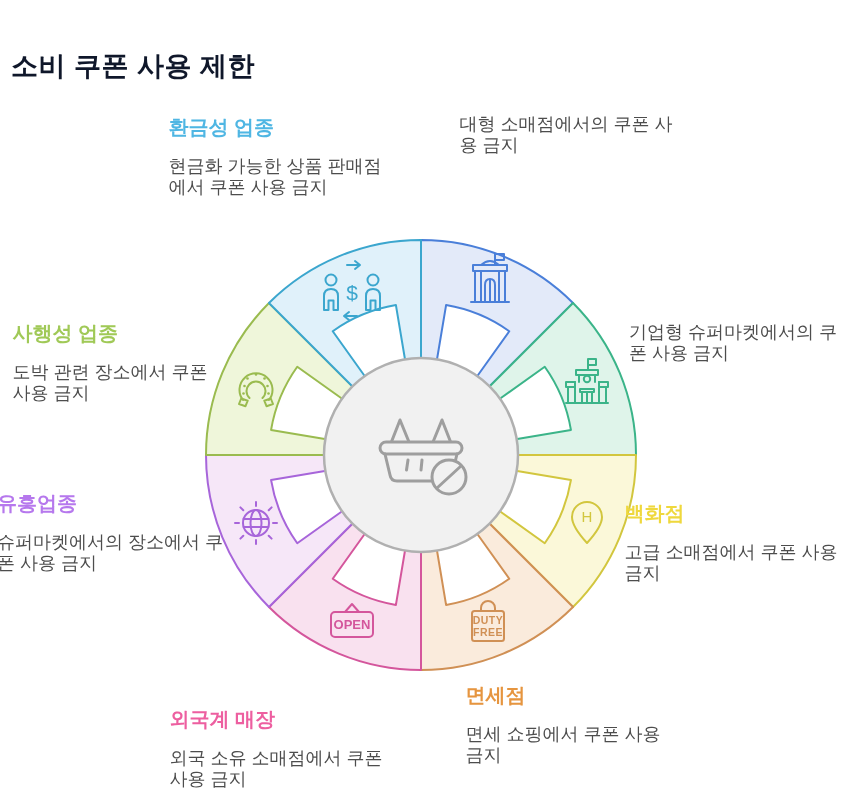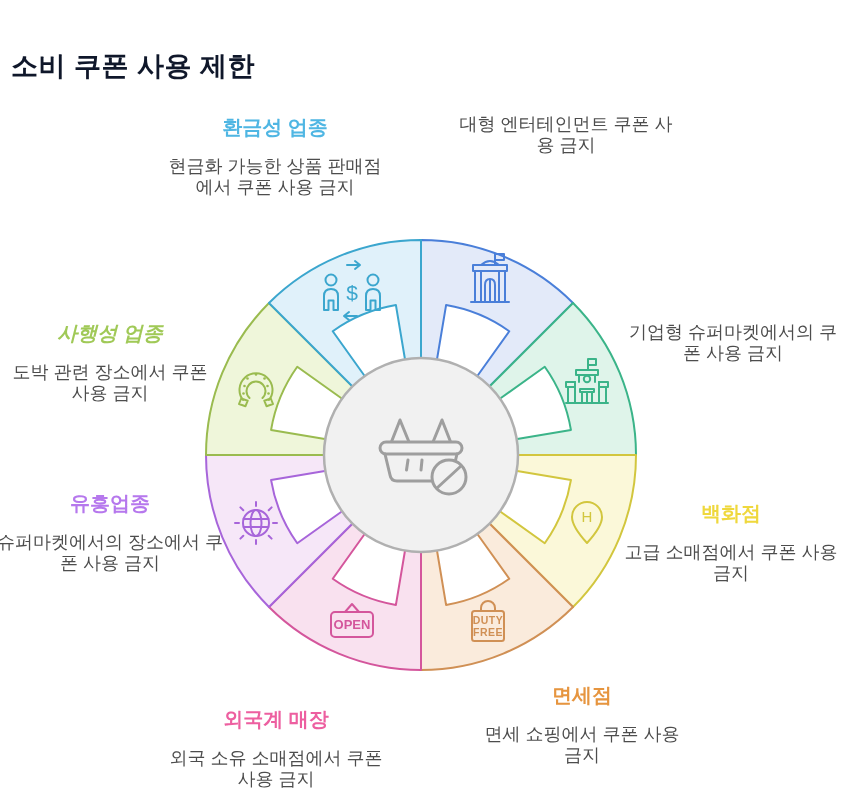--- a/index.html
+++ b/index.html
@@ -2,32 +2,32 @@
 <html><head>
 <meta charset="utf-8">
 <style>
   html,body{margin:0;padding:0;background:#ffffff;}
   .stage{position:relative;width:846px;height:805px;background:#ffffff;overflow:hidden;
          font-family:"Liberation Sans","DejaVu Sans",sans-serif;}
   .page-title{position:absolute;top:48px;left:11px;width:100%;text-align:left;
               font-size:27px;font-weight:bold;color:#0f172a;letter-spacing:0.5px;}
   svg{display:block;font-family:inherit;}
   .wheel{position:absolute;left:0;top:0;}
-  .callout{position:absolute;transform:translateX(-50%);text-align:center;}
+  .callout{position:absolute;transform:translateX(-50%);text-align:left;}
   .callout-title{font-size:20px;font-weight:bold;margin:0 0 15px 0;white-space:nowrap;}
   .callout-desc{font-size:18px;color:#4D4D4D;line-height:21px;}
   .callout-desc div{white-space:nowrap;}
   #co-cashable{left:275px;top:114px;}
   #co-hypermarket{left:566px;top:114px;}
   #co-gambling{left:110px;top:320px;}
   #co-ssm{left:733px;top:322px;}
   #co-entertainment{left:110px;top:490px;}
   #co-department{left:731px;top:500px;}
   #co-foreign{left:276px;top:706px;}
-  #co-dutyfree{left:582px;top:682px;}
+  #co-dutyfree{left:563px;top:682px;}
 </style>
 </head>
 <body>
 
 <div class="stage">
 
   <div class="page-title">소비 쿠폰 사용 제한</div>
 
   <svg class="wheel" width="846" height="805" viewBox="0 0 846 805">
 
@@ -129,27 +129,27 @@
   <div class="callout" id="co-cashable">
     <div class="callout-title" style="color: rgb(79, 182, 227);">환금성 업종</div>
     <div class="callout-desc">
       <div>현금화 가능한 상품 판매점</div>
       <div>에서 쿠폰 사용 금지</div>
     </div>
   </div>
 
   <div class="callout" id="co-hypermarket">
     <div class="callout-desc">
-      <div>대형 엔터테인먼트 쿠폰 사</div>
+      <div>대형 소매점에서의 쿠폰 사</div>
       <div>용 금지</div>
     </div>
   </div>
 
   <div class="callout" id="co-gambling">
-    <div class="callout-title" style="color: rgb(160, 201, 87); font-style: italic;">사행성 업종</div>
+    <div class="callout-title" style="color: rgb(160, 201, 87);">사행성 업종</div>
     <div class="callout-desc">
       <div>도박 관련 장소에서 쿠폰</div>
       <div>사용 금지</div>
     </div>
   </div>
 
   <div class="callout" id="co-ssm">
     <div class="callout-desc">
       <div>기업형 슈퍼마켓에서의 쿠</div>
       <div>폰 사용 금지</div>

